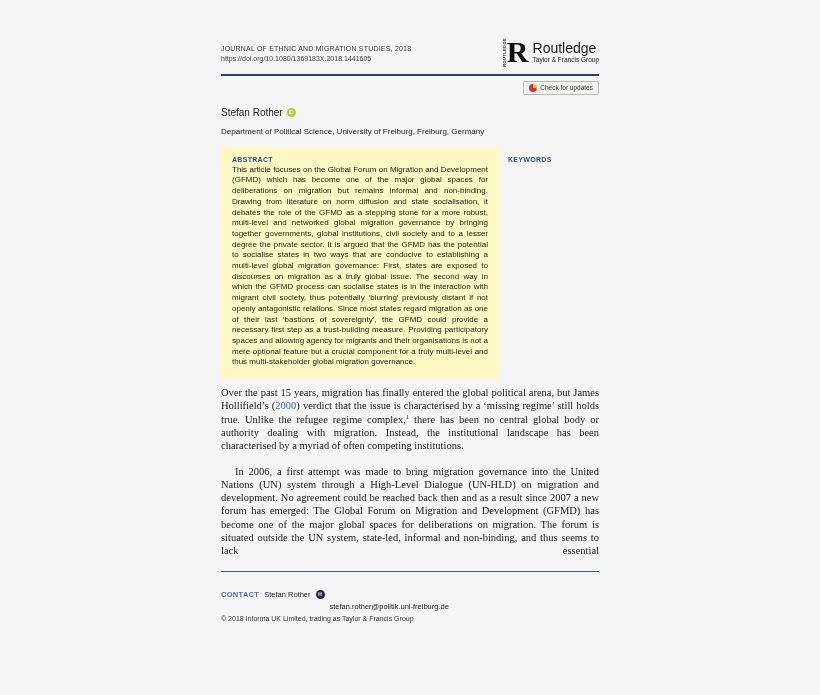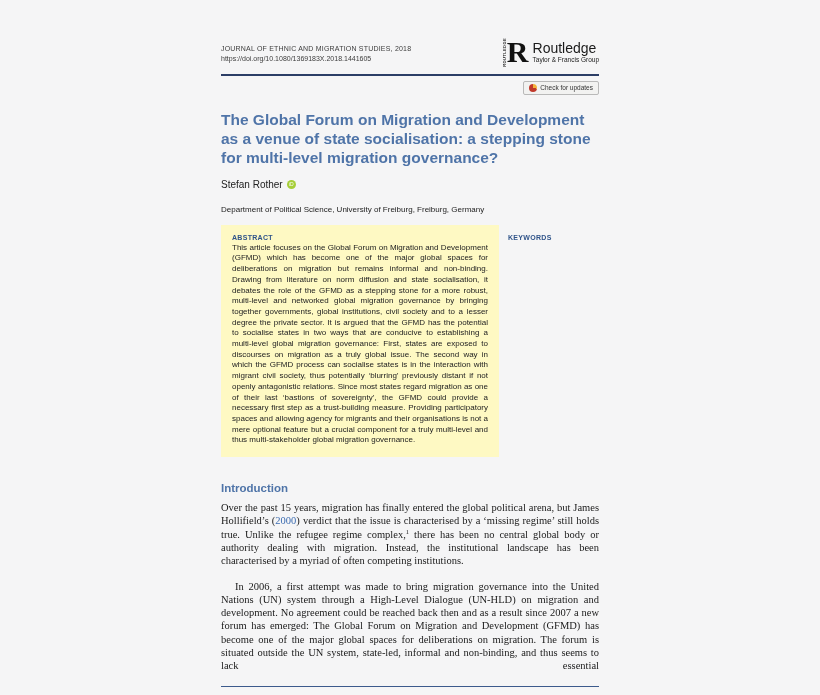--- a/index.html
+++ b/index.html
@@ -70,21 +70,21 @@
     color: #4f74a8;
   }
   .author-row { margin-top: 12px; display: flex; align-items: center; gap: 4px; }
   .author-name { font-size: 10px; color: #222; }
   .orcid-icon {
     width: 9px; height: 9px; border-radius: 50%;
     background: #a6ce39; color: #fff;
     font-size: 5px; line-height: 9px; text-align: center;
     display: inline-block; cursor: pointer;
   }
-  .affiliation { margin-top: 15px; font-size: 8px; color: #222; }
+  .affiliation { margin-top: 9px; font-size: 8px; color: #222; }
 
   
   .abstract-row { margin-top: 11px; display: flex; align-items: flex-start; }
   .abstract-box {
     width: 278px; flex: 0 0 auto;
     background: #fef9c3;
     padding: 9px 11px 11px 11px;
   }
   .abstract-label, .keywords-label {
     font-size: 7px; font-weight: bold; color: #2f5389; letter-spacing: 0.3px;
@@ -151,40 +151,38 @@
 
     <div class="header-rule"></div>
 
     <div class="check-row">
       <button class="check-button">
         <span class="crossmark-icon"></span>
         <span class="check-label">Check for updates</span>
       </button>
     </div>
 
-    <h1 class="title">The Global Forum on Migration and Development as a venue of state socialisation: a stepping stone for multi-level migration governance?</h1>
 
     <div class="author-row">
       <span class="author-name">Stefan Rother</span>
       <span class="orcid-icon">iD</span>
     </div>
 
     <div class="affiliation">Department of Political Science, University of Freiburg, Freiburg, Germany</div>
 
     <div class="abstract-row">
       <div class="abstract-box">
         <div class="abstract-label">ABSTRACT</div>
         <div class="abstract-text">This article focuses on the Global Forum on Migration and Development (GFMD) which has become one of the major global spaces for deliberations on migration but remains informal and non-binding. Drawing from literature on norm diffusion and state socialisation, it debates the role of the GFMD as a stepping stone for a more robust, multi-level and networked global migration governance by bringing together governments, global institutions, civil society and to a lesser degree the private sector. It is argued that the GFMD has the potential to socialise states in two ways that are conducive to establishing a multi-level global migration governance: First, states are exposed to discourses on migration as a truly global issue. The second way in which the GFMD process can socialise states is in the interaction with migrant civil society, thus potentially ‘blurring’ previously distant if not openly antagonistic relations. Since most states regard migration as one of their last ‘bastions of sovereignty’, the GFMD could provide a necessary first step as a trust-building measure. Providing participatory spaces and allowing agency for migrants and their organisations is not a mere optional feature but a crucial component for a truly multi-level and thus multi-stakeholder global migration governance.</div>
       </div>
       <div class="keywords-block">
         <div class="keywords-label">KEYWORDS</div>
       </div>
     </div>
 
-    <h2 class="section-heading">Introduction</h2>
 
     <p class="body-para"><span>Over the past 15 years, migration has finally entered the global political arena, but James Hollifield’s (</span><a class="cite-link">2000</a><span>) verdict that the issue is characterised by a ‘missing regime’ still holds true. Unlike the refugee regime complex,</span><sup>1</sup><span> there has been no central global body or authority dealing with migration. Instead, the institutional landscape has been characterised by a myriad of often competing institutions.</span></p>
 
     <p class="body-para indent">In 2006, a first attempt was made to bring migration governance into the United Nations (UN) system through a High-Level Dialogue (UN-HLD) on migration and development. No agreement could be reached back then and as a result since 2007 a new forum has emerged: The Global Forum on Migration and Development (GFMD) has become one of the major global spaces for deliberations on migration. The forum is situated outside the UN system, state-led, informal and non-binding, and thus seems to lack essential</p>
 
     <div class="footer-rule"></div>
 
     <div class="contact-row">
       <span class="contact-label">CONTACT</span>
       <span class="contact-name">Stefan Rother</span>

